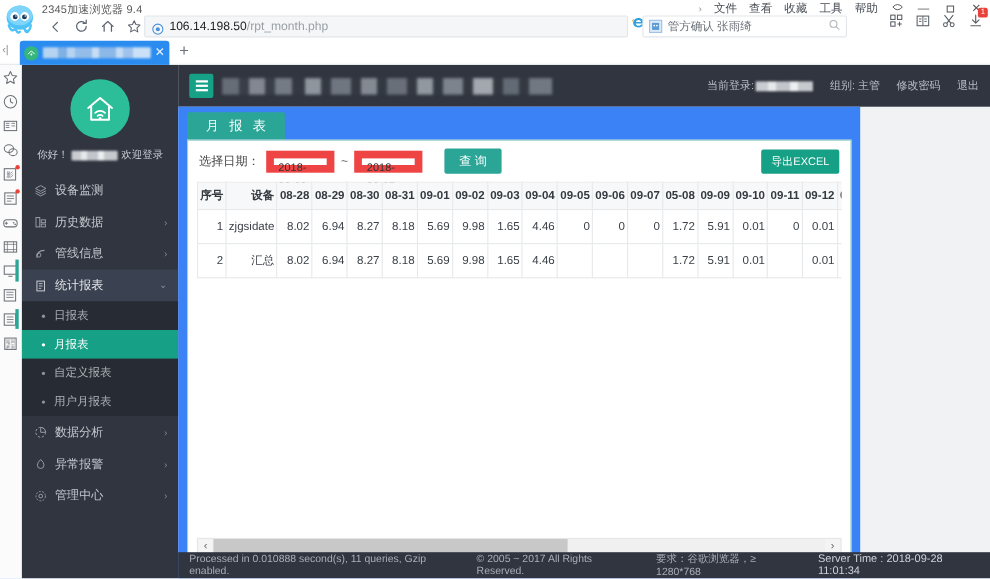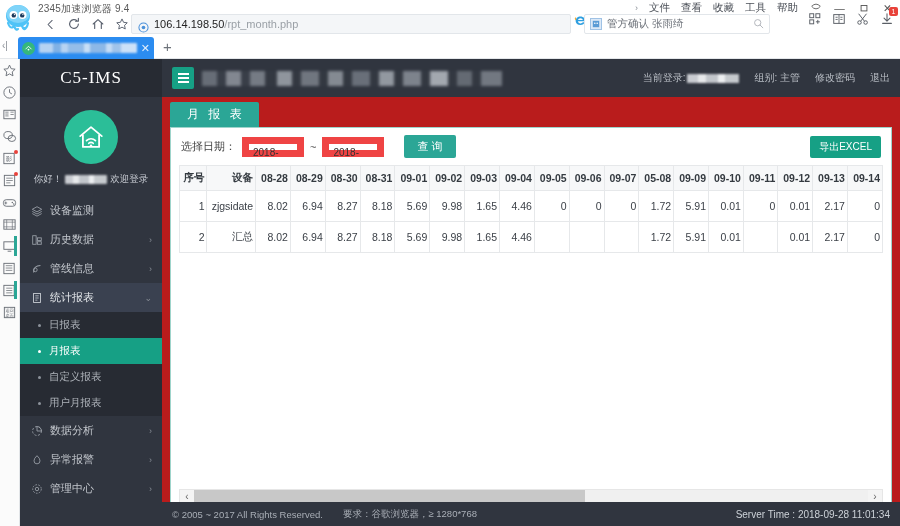--- a/index.html
+++ b/index.html
@@ -188,22 +188,22 @@
     font-size: 10px; color: #b9bec5; white-space: nowrap;
   }
   .topright .redact2 {
     display:inline-block; width: 52px; height: 9px; vertical-align: middle;
     background: linear-gradient(90deg,#c9ccd1 0 22%,#e6e8ea 22% 36%,#c2c6cb 36% 60%,#eceef0 60% 74%,#c6cace 74% 100%);
     filter: blur(.8px); margin-left: 2px;
   }
 
   
   .content {
-    position: absolute; left: 142px; top: 38px; width: 738px; height: 429px;
-    background: #b91c1c; padding: 7px 8px 0 8px;
+    position: absolute; left: 142px; top: 38px; width: 620px; height: 429px;
+    background: #3b82f6; padding: 7px 8px 0 8px;
   }
   .tabs-row { height: 23px; display: flex; align-items: flex-end; }
   .rpt-tab {
     background: #2BA696; color: #ffffff; font-size: 12px; letter-spacing: 3px;
     padding: 4px 14px 4px 17px; border-radius: 2px 2px 0 0;
   }
   .panel {
     background: #ffffff; border: 1px solid #9ed4cb; height: 380px; position: relative;
   }
   .filter-row {
@@ -502,21 +502,20 @@
           <rect x="2.5" y="2.5" width="11" height="11" stroke="#6b7077" stroke-width="1" fill="none"></rect>
           <text x="3.5" y="7.5" font-size="4.5" fill="#6b7077">返回</text>
           <text x="3.5" y="12.5" font-size="4.5" fill="#6b7077">桌面</text>
         </svg>
     </div>
   </div>
 
   <div class="page">
 
     <div class="sidebar">
-      <div class="brand">C5-IMS</div>
 
       <div class="avatar-wrap">
         <div class="avatar">
           <svg width="36" height="36" viewBox="0 0 40 40">
             <path d="M8 19 L20 9 L32 19" stroke="#fff" stroke-width="2" fill="none" stroke-linecap="round" stroke-linejoin="round"></path>
             <path d="M11 18 L11 31 L29 31 L29 18" stroke="#fff" stroke-width="2" fill="none" stroke-linecap="round" stroke-linejoin="round"></path>
             <path d="M15 24 a7 7 0 0 1 10 0" stroke="#fff" stroke-width="1.8" fill="none" stroke-linecap="round"></path>
             <path d="M17.5 27 a3.5 3.5 0 0 1 5 0" stroke="#fff" stroke-width="1.8" fill="none" stroke-linecap="round"></path>
             <circle cx="20" cy="29.5" r="1.3" fill="#fff"></circle>
           </svg>
@@ -741,18 +740,19 @@
           <span class="arr">‹</span>
           <span class="track">
               <span class="thumb"></span>
             </span>
           <span class="arr">›</span>
         </div>
       </div>
     </div>
 
     <div class="pfooter">
+      <span>Processed in 0.010888 second(s), 11 queries, Gzip enabled.</span>
       <span>© 2005 ~ 2017 All Rights Reserved.</span>
       <span>要求：谷歌浏览器，≥ 1280*768</span>
       <span class="right">Server Time : 2018-09-28 11:01:34</span>
     </div>
   </div>
 </div>
 
 </body></html>

